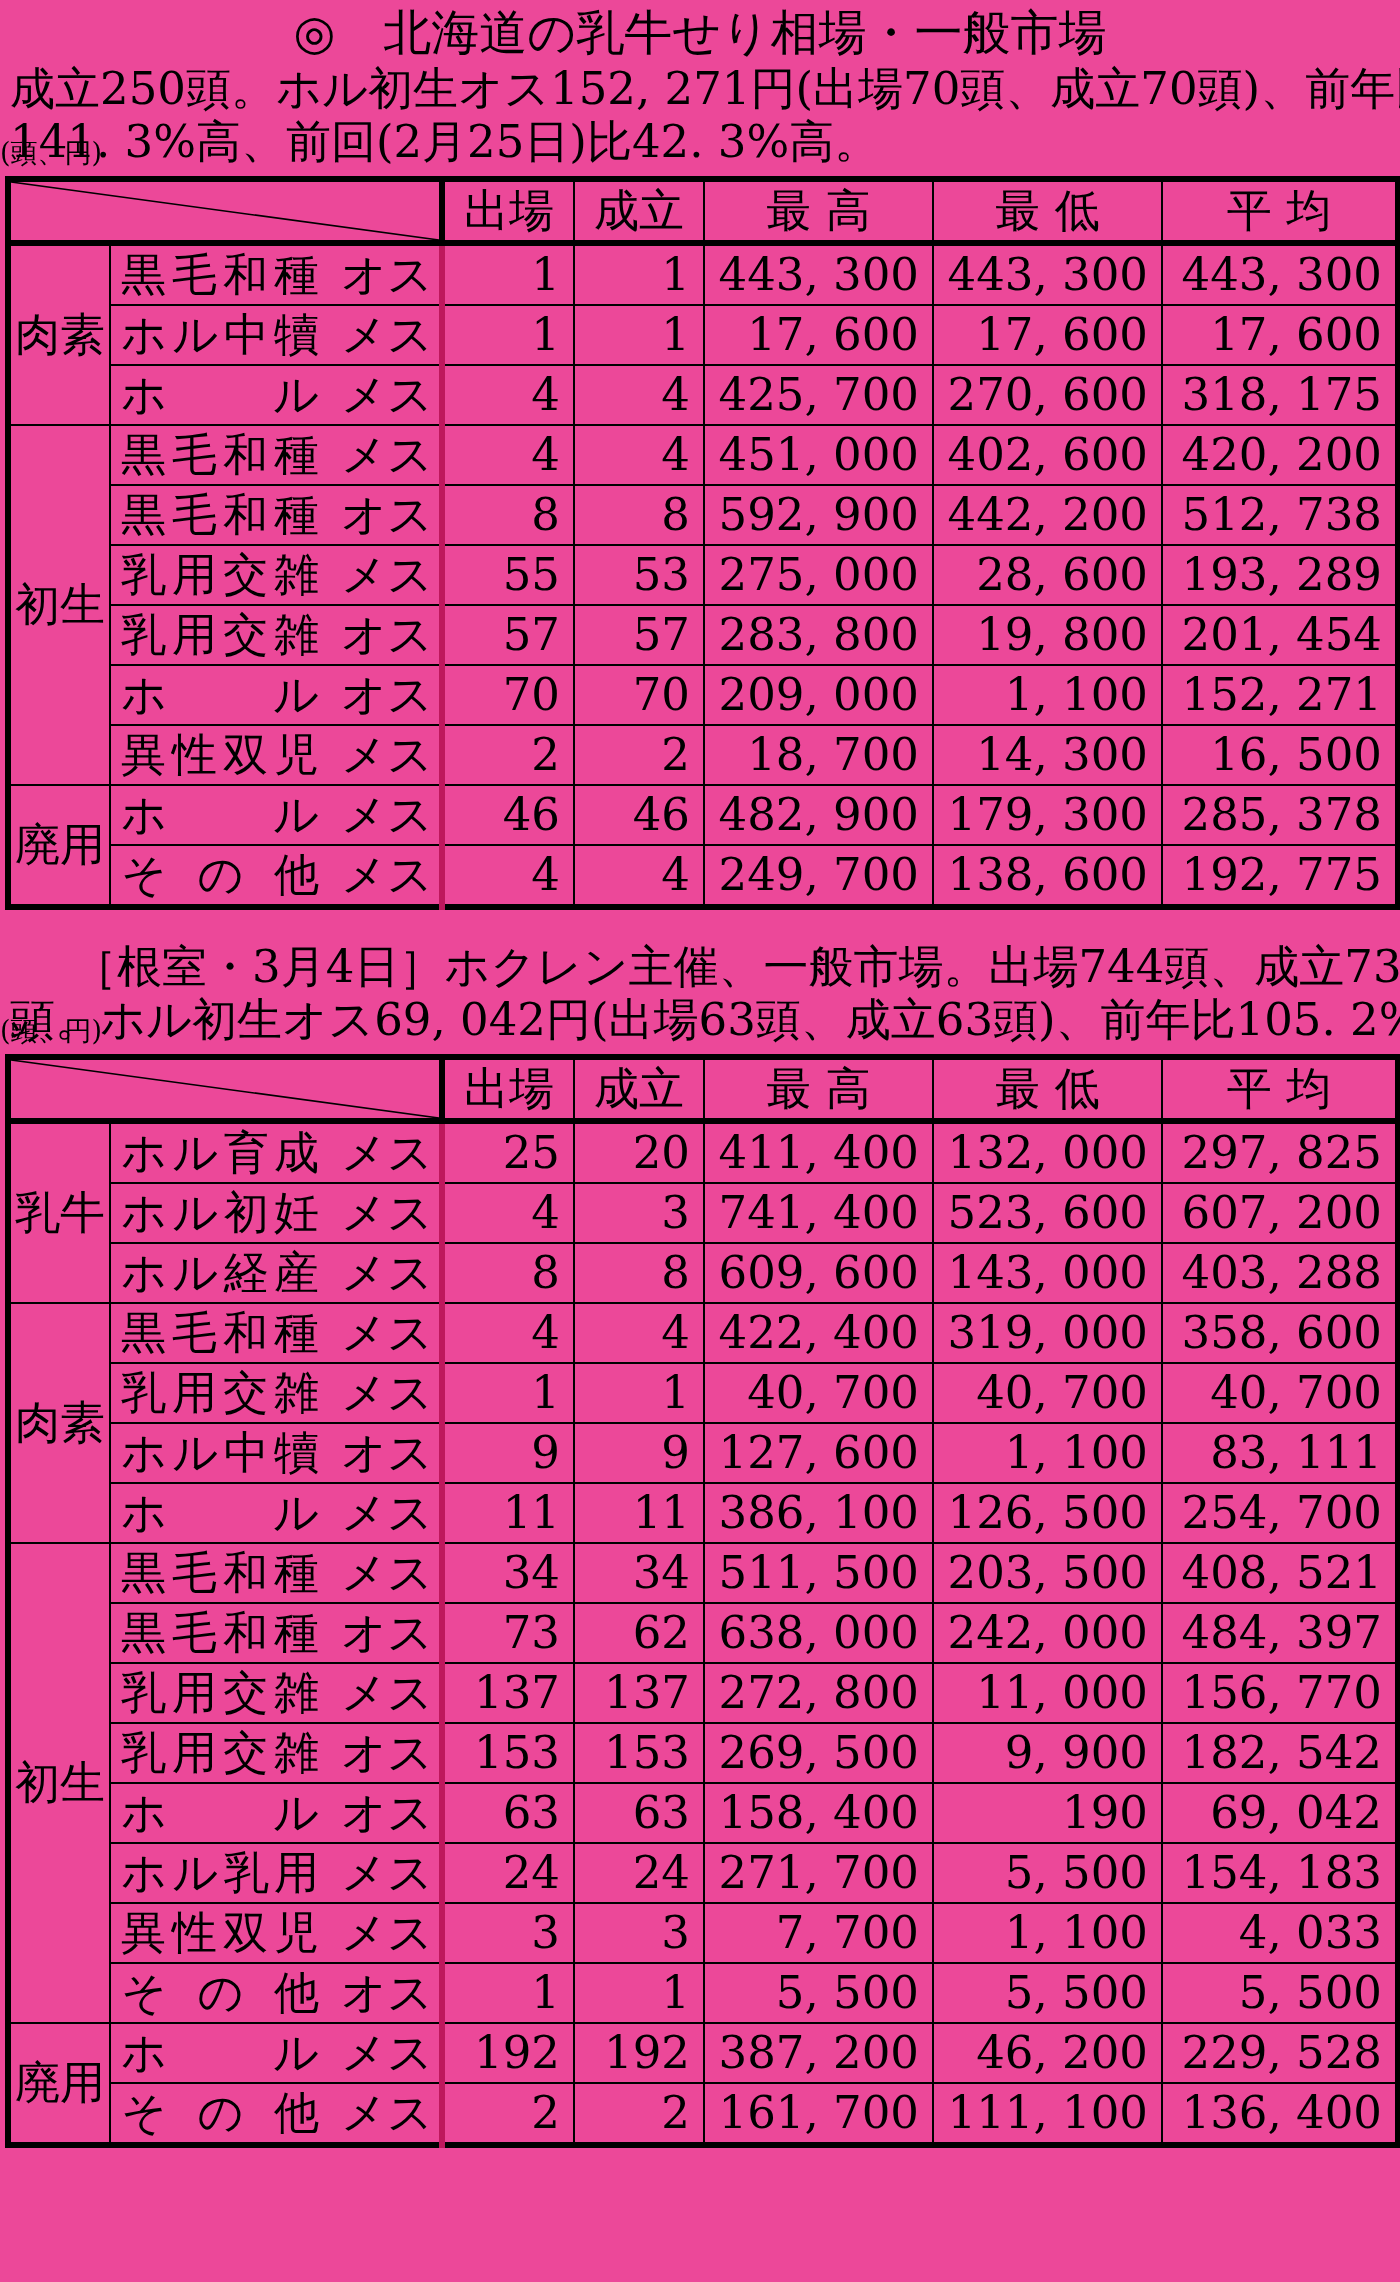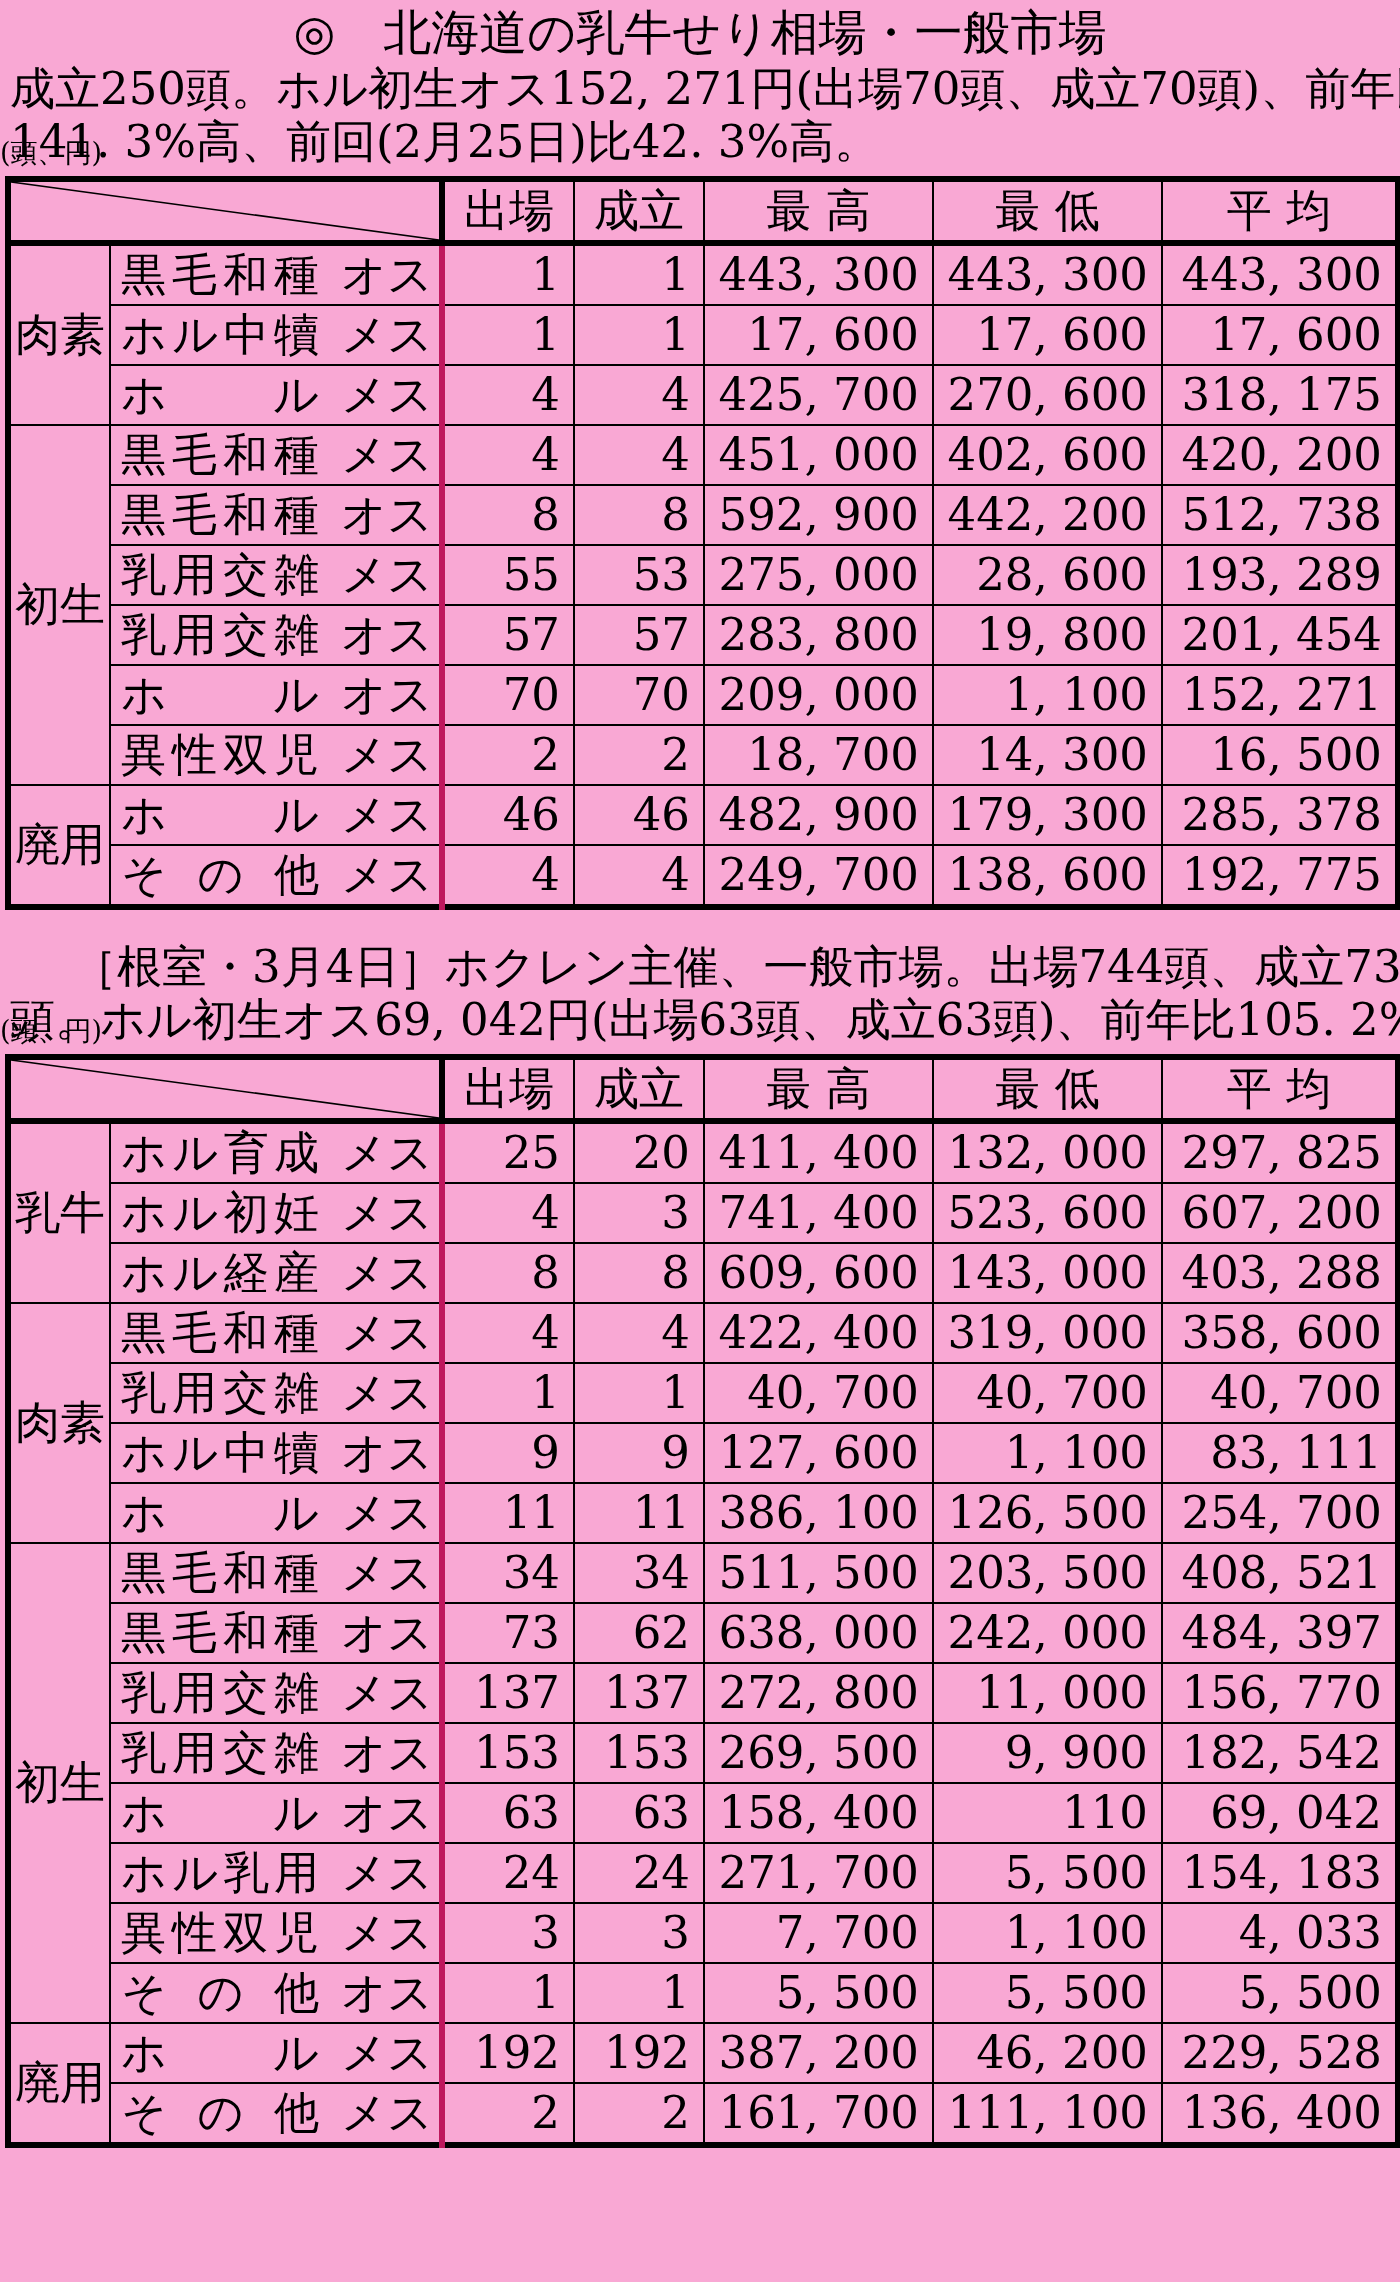--- a/index.html
+++ b/index.html
@@ -1,19 +1,19 @@
 <!DOCTYPE html>
 <html lang="ja"><head>
 <meta charset="utf-8">
 <style>
   html,body { margin:0; padding:0; background:#ffffff; }
   .page {
     position:relative;
     width:1400px; height:2282px;
-    background:#f9a8d4; color:#000;
+    background:#ec4899; color:#000;
     font-family:"DejaVu Serif","Liberation Serif",serif;
     overflow:hidden;
   }
   .title {
     font-size:48px; line-height:56px;
     text-align:center;
     margin:4px 0 0 0;
     white-space:nowrap;
   }
   .para { margin:2px 0 0 10px; }
@@ -314,21 +314,21 @@
         <td class="n">153</td>
         <td class="n">269, 500</td>
         <td class="n">9, 900</td>
         <td class="n">182, 542</td>
       </tr>
       <tr>
         <td class="b"><span class="breed">ホル</span><span class="sex">オス</span></td>
         <td class="n">63</td>
         <td class="n">63</td>
         <td class="n">158, 400</td>
-        <td class="n">110</td>
+        <td class="n">190</td>
         <td class="n">69, 042</td>
       </tr>
       <tr>
         <td class="b"><span class="breed">ホル乳用</span><span class="sex">メス</span></td>
         <td class="n">24</td>
         <td class="n">24</td>
         <td class="n">271, 700</td>
         <td class="n">5, 500</td>
         <td class="n">154, 183</td>
       </tr>

